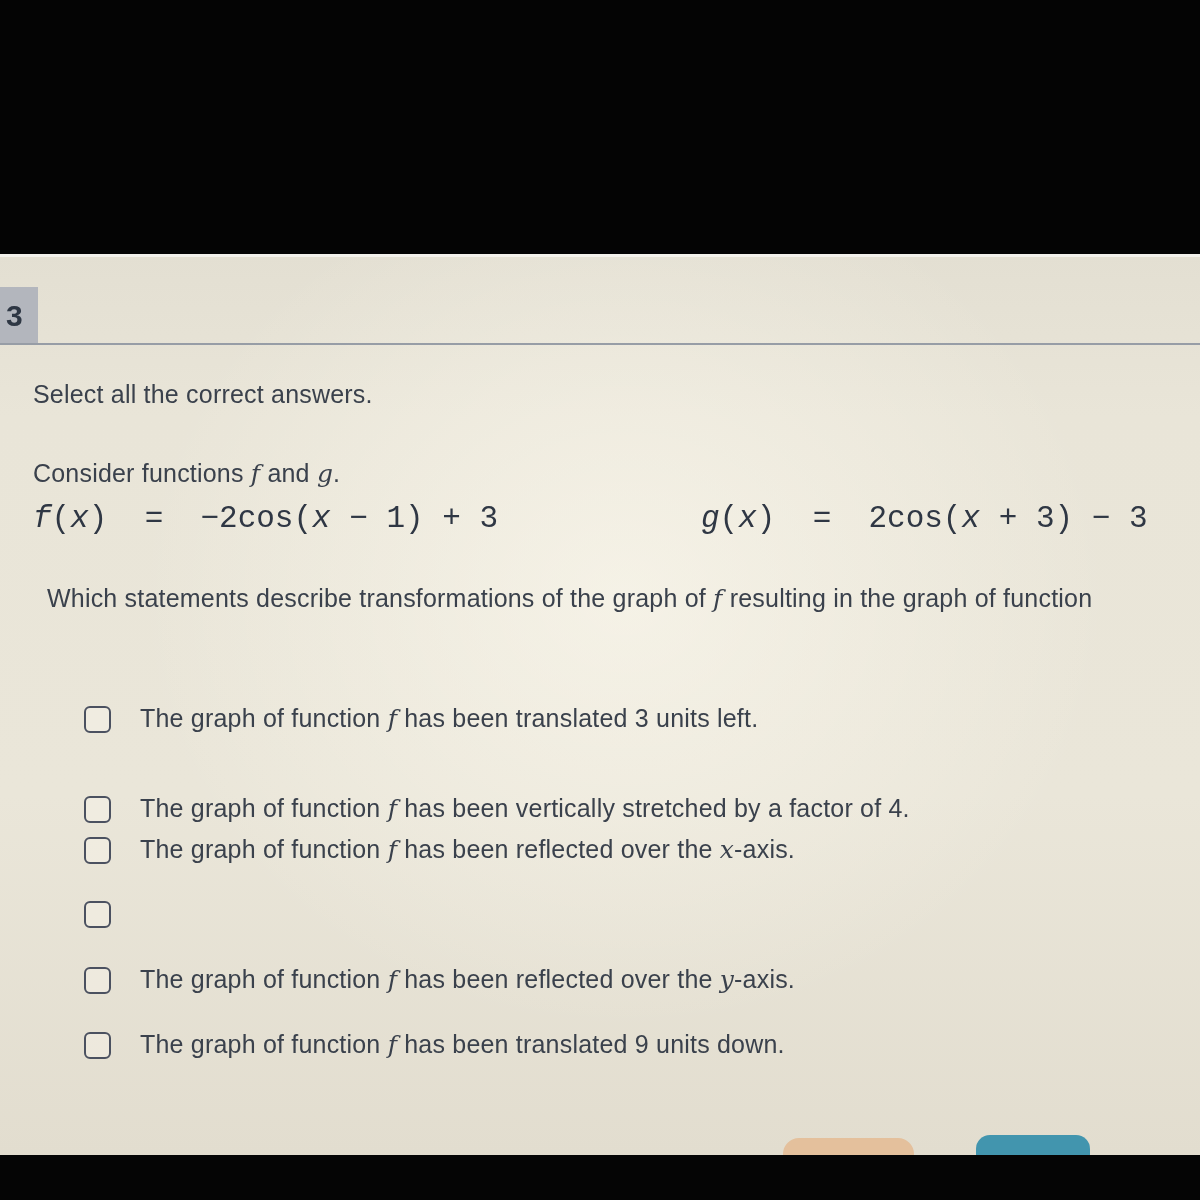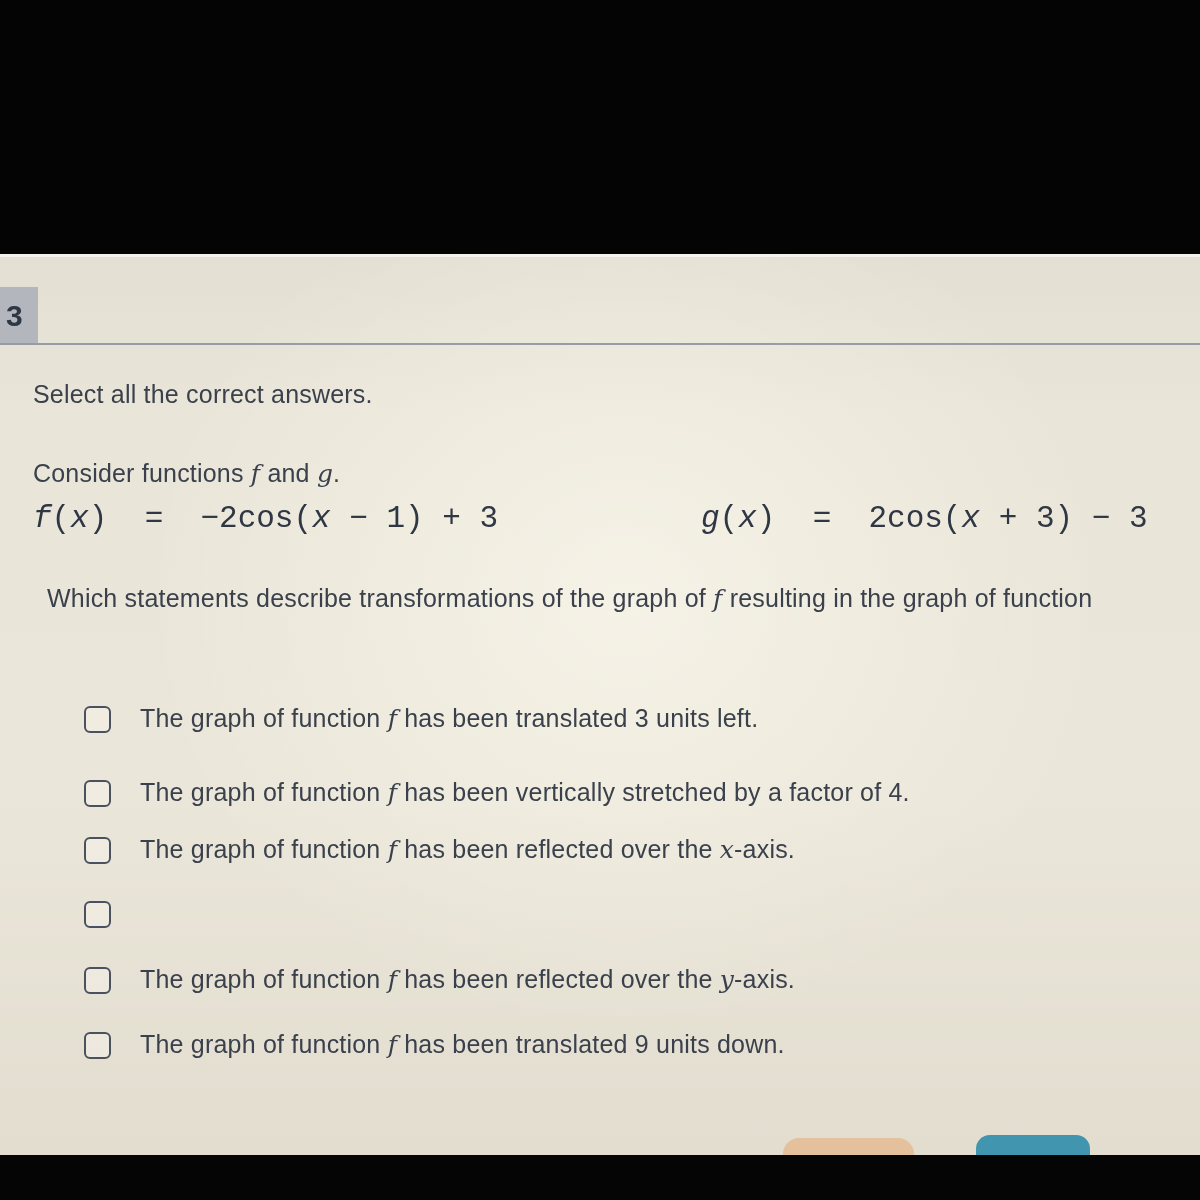--- a/index.html
+++ b/index.html
@@ -120,21 +120,21 @@
 
   <div class="math math-g"><span class="mvar">g</span><span>(</span><span class="mvar">x</span><span>)  =  2cos(</span><span class="mvar">x</span><span> + 3) − 3</span></div>
 
   <div class="text-line question-line"><span>Which statements describe transformations of the graph of </span><span class="fvar">f</span><span> resulting in the graph of function</span></div>
 
   <div class="option" style="top:450px">
     <span class="checkbox"></span>
     <span class="opt-label"><span>The graph of function </span><span class="fvar">f</span><span> has been translated 3 units left.</span><span class="fvar"></span><span></span></span>
   </div>
 
-  <div class="option" style="top:524px">
+  <div class="option" style="top:540px">
     <span class="checkbox"></span>
     <span class="opt-label"><span>The graph of function </span><span class="fvar">f</span><span> has been vertically stretched by a factor of 4.</span><span class="fvar"></span><span></span></span>
   </div>
 
   <div class="option" style="top:581px">
     <span class="checkbox"></span>
     <span class="opt-label"><span>The graph of function </span><span class="fvar">f</span><span> has been reflected over the </span><span class="fvar">x</span><span>-axis.</span></span>
   </div>
 
   <div class="option" style="top:645px">

